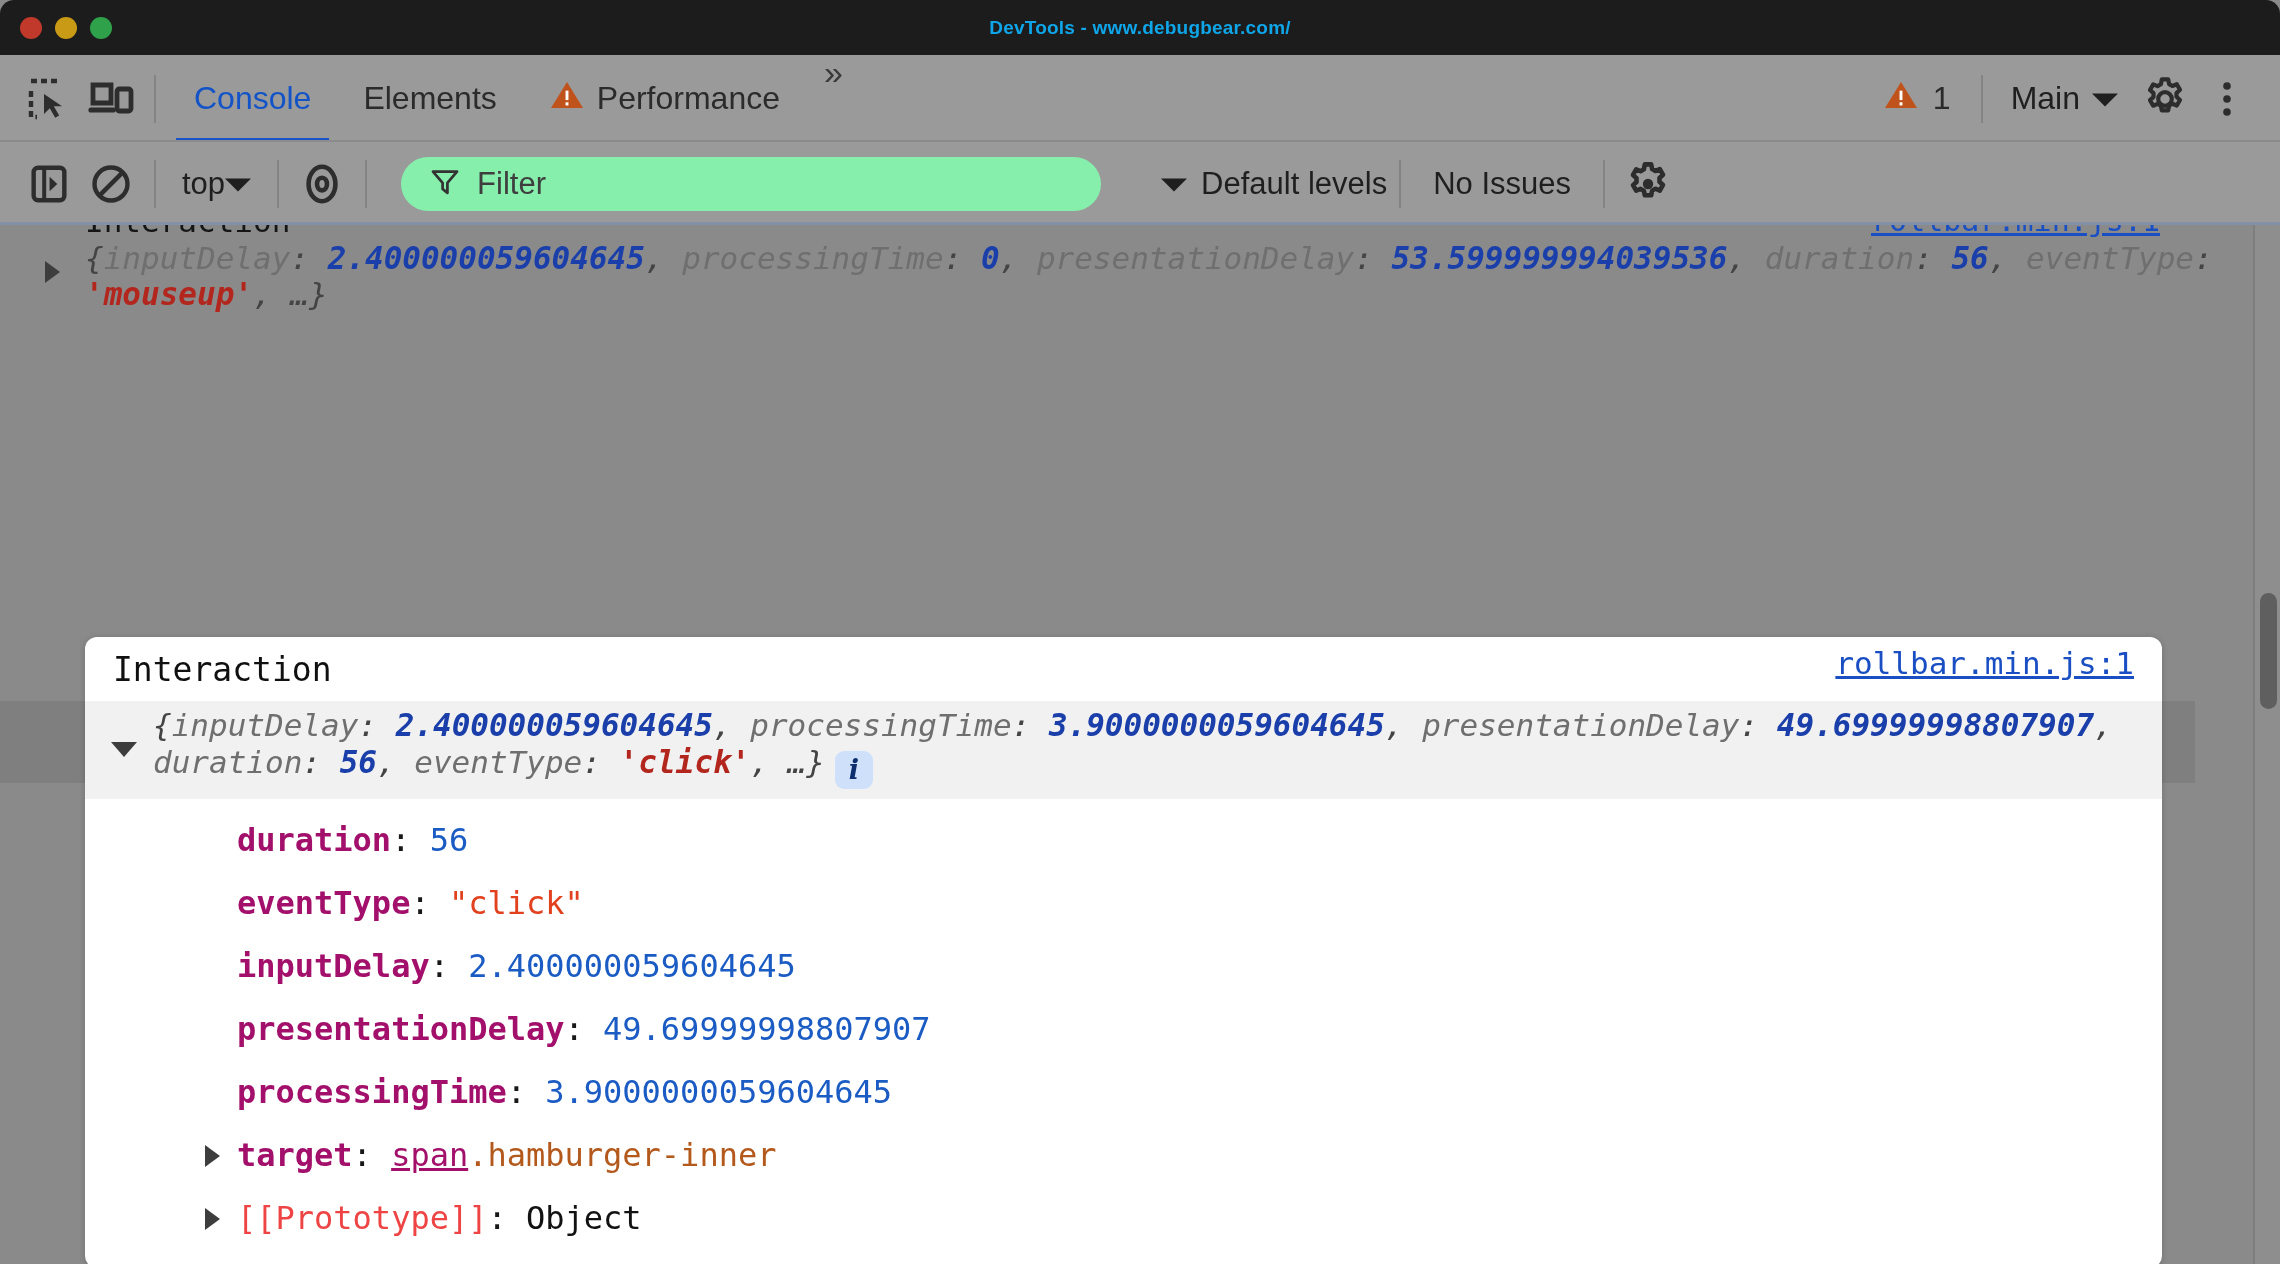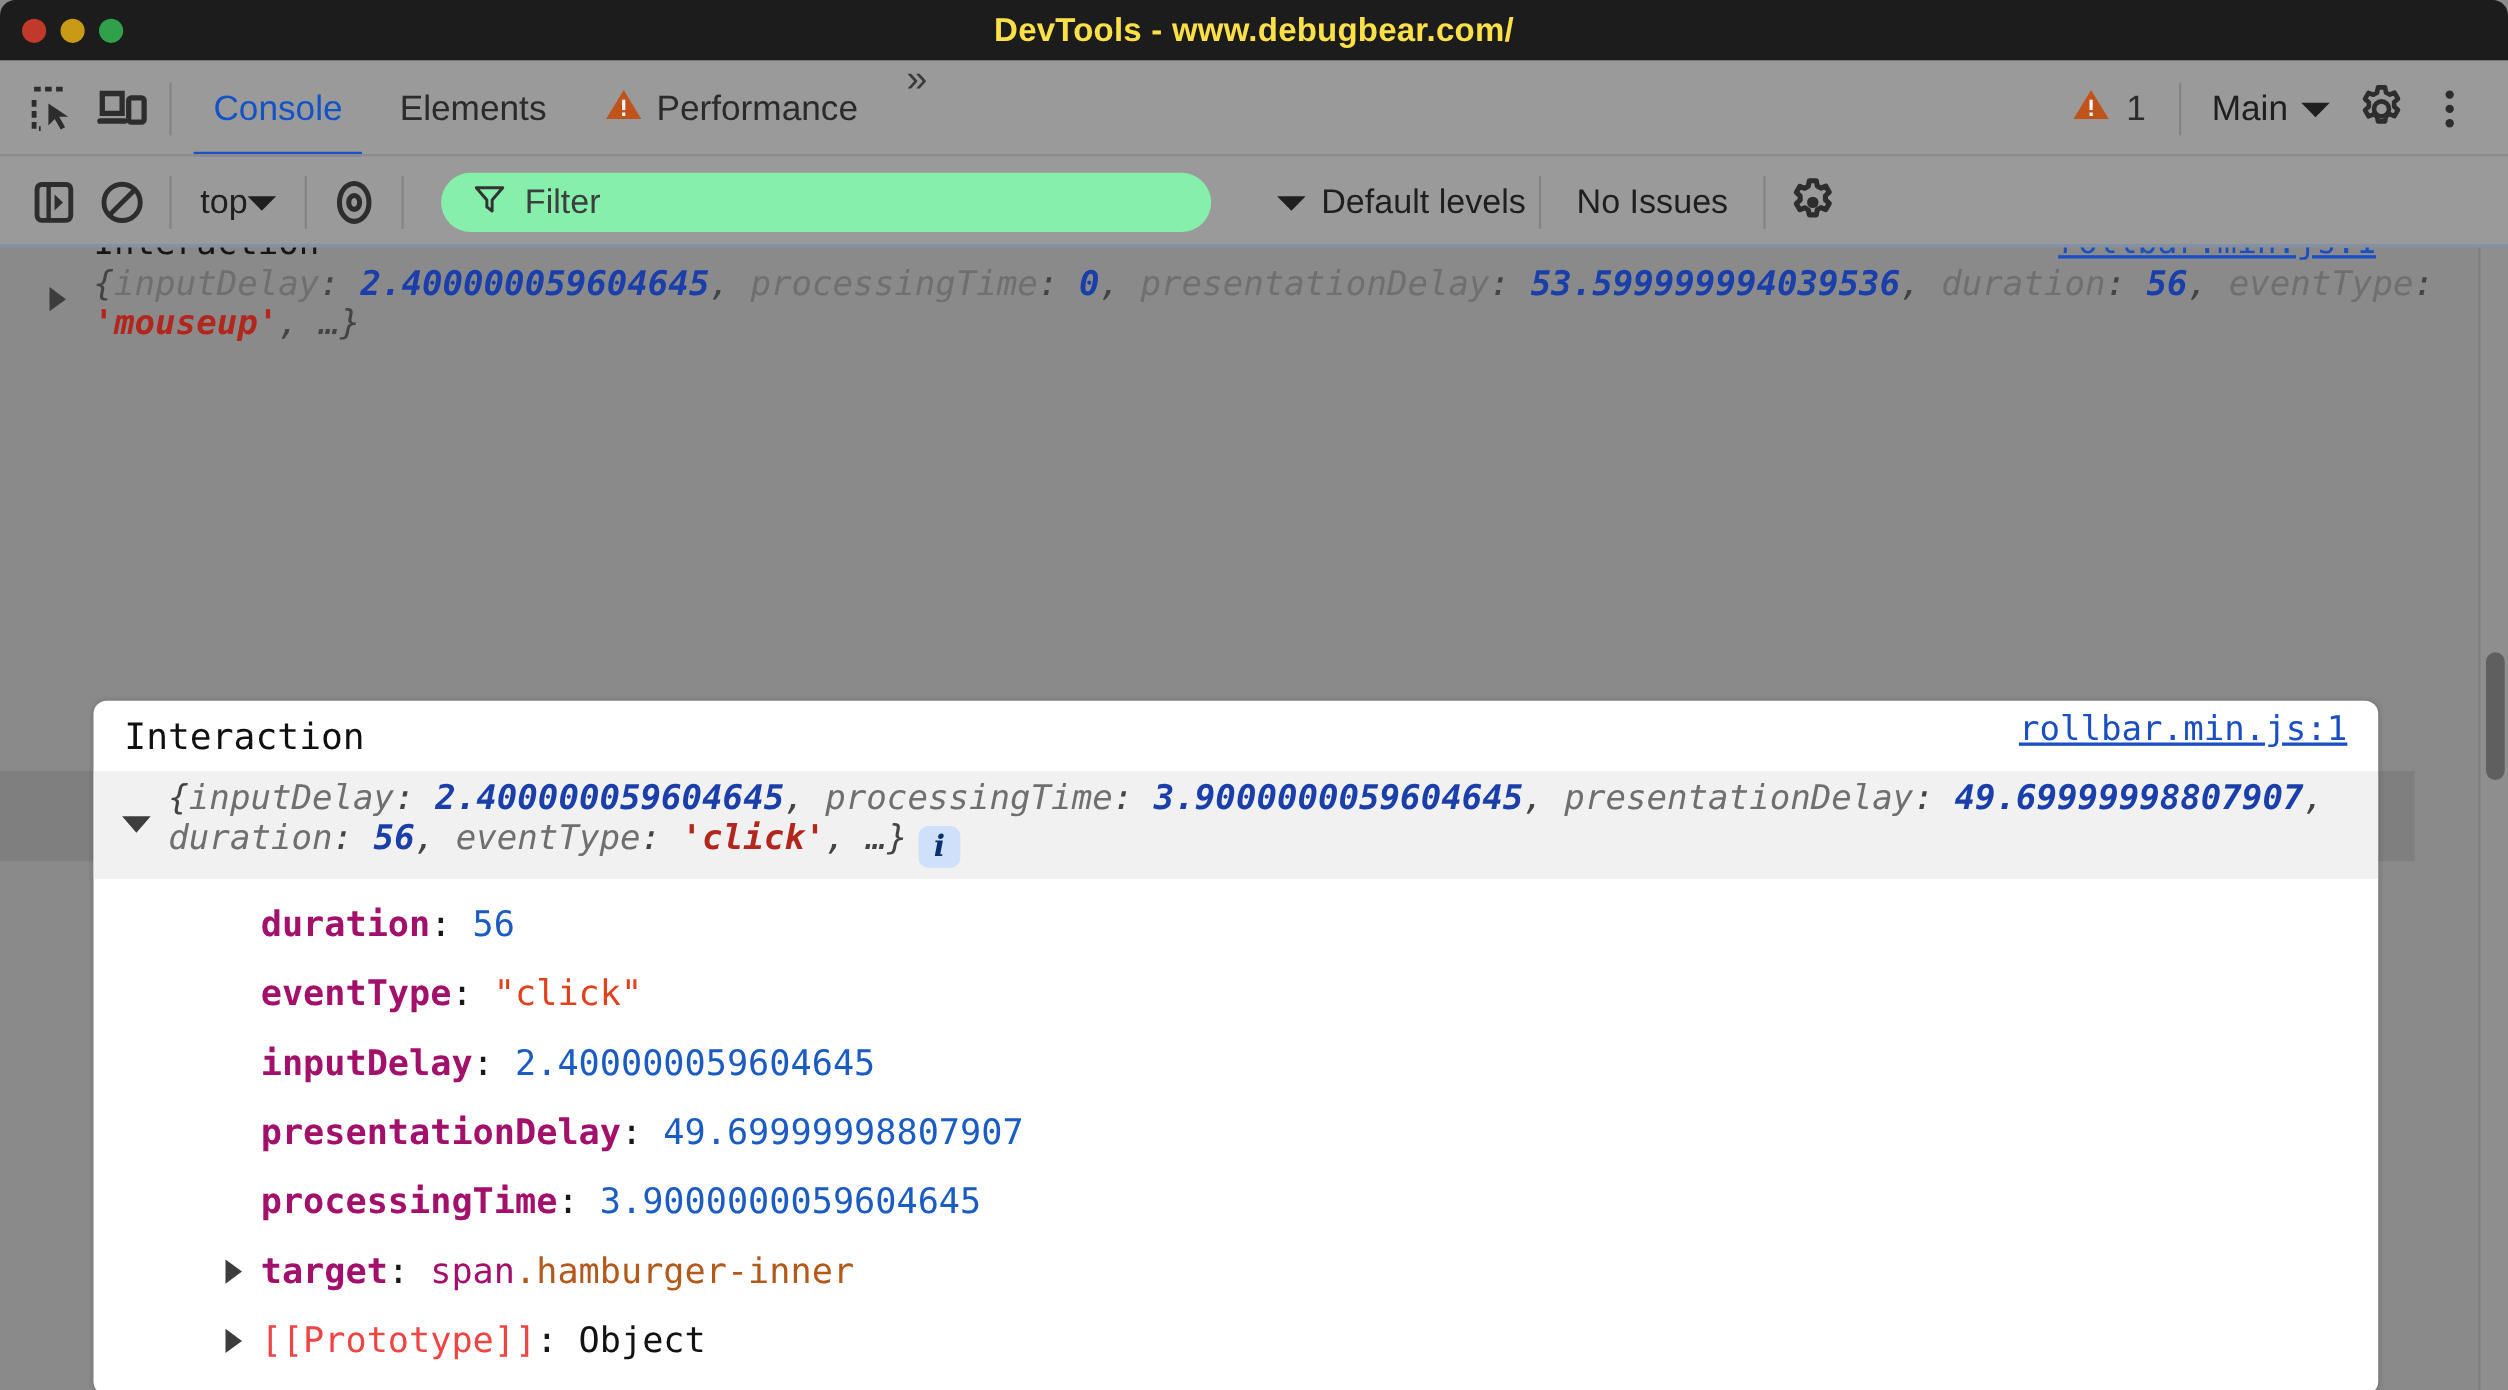--- a/index.html
+++ b/index.html
@@ -32,23 +32,23 @@
     left: 20px; top: 50%;
     transform: translateY(-50%);
     display: flex;
     gap: 13px;
   }
   .dot { width: 22px; height: 22px; border-radius: 50%; }
   .dot.red    { background: #c0392b; }
   .dot.yellow { background: #c99a16; }
   .dot.green  { background: #2fa14a; }
   .win-title {
-    font-size: 30px;
+    font-size: 19px;
     font-weight: bold;
-    color: #fde047;
+    color: #0ea5e9;
     letter-spacing: 0.2px;
     white-space: nowrap;
   }
 
   
   .tabstrip {
     position: relative;
     height: 87px;
     background: #9a9a9a;
     display: flex;
@@ -338,21 +338,21 @@
     font-size: 32px;
     white-space: nowrap;
   }
   .prop .arrow-collapsed { left: 120px; top: 21px; }
   .pname  { color: #a3106b; font-weight: bold; }
   .pname.proto { color: #ef4444; font-weight: normal; }
   .pcolon { color: #171717; }
   .pnum   { color: #1a5bc4; }
   .pstr   { color: #e2411e; }
   .pobj   { color: #121212; }
-  .ptag   { color: #a3106b; }
+  .ptag   { color: #a3106b; text-decoration: underline; }
   .pcls   { color: #b4591c; }
 
   
   .scrollbar {
     position: absolute;
     top: 0; right: 0;
     width: 27px;
     height: 1039px;
     background: #8e8e8e;
     border-left: 2px solid #7e7e7e;

